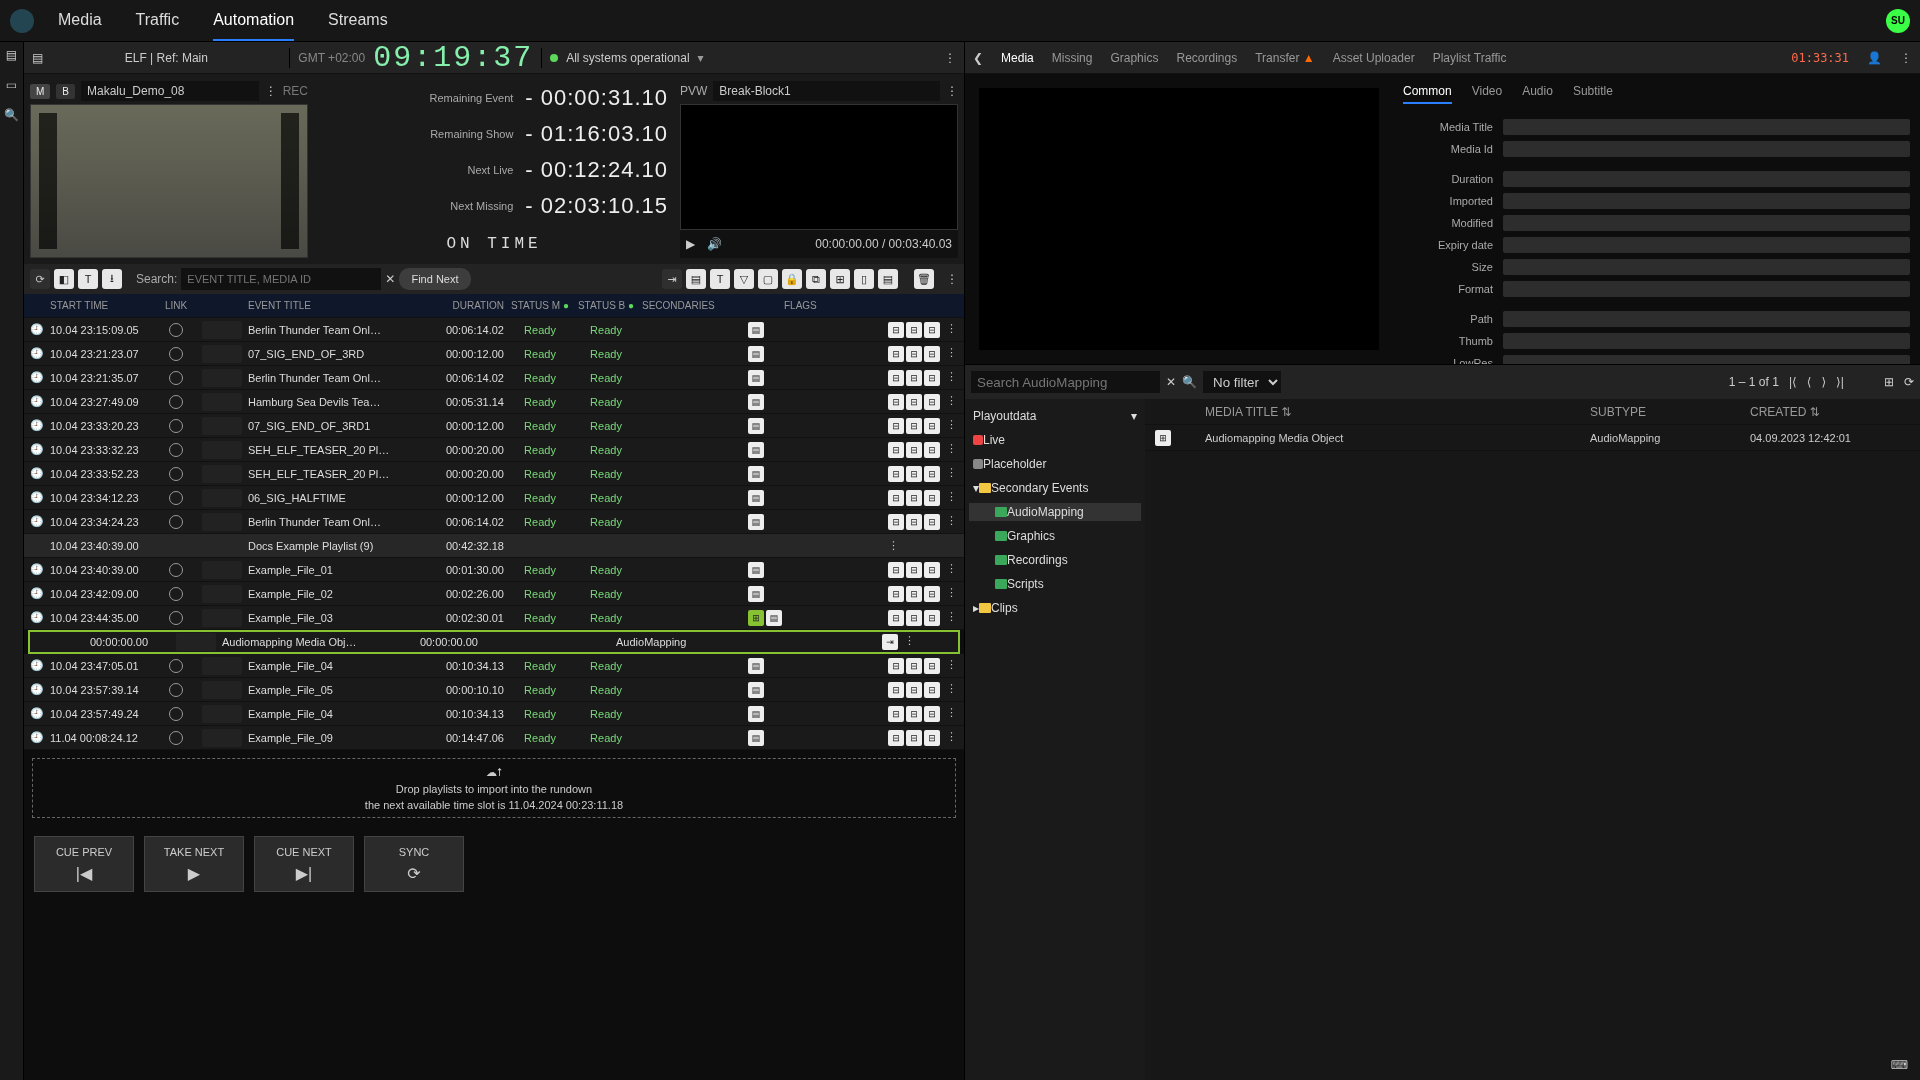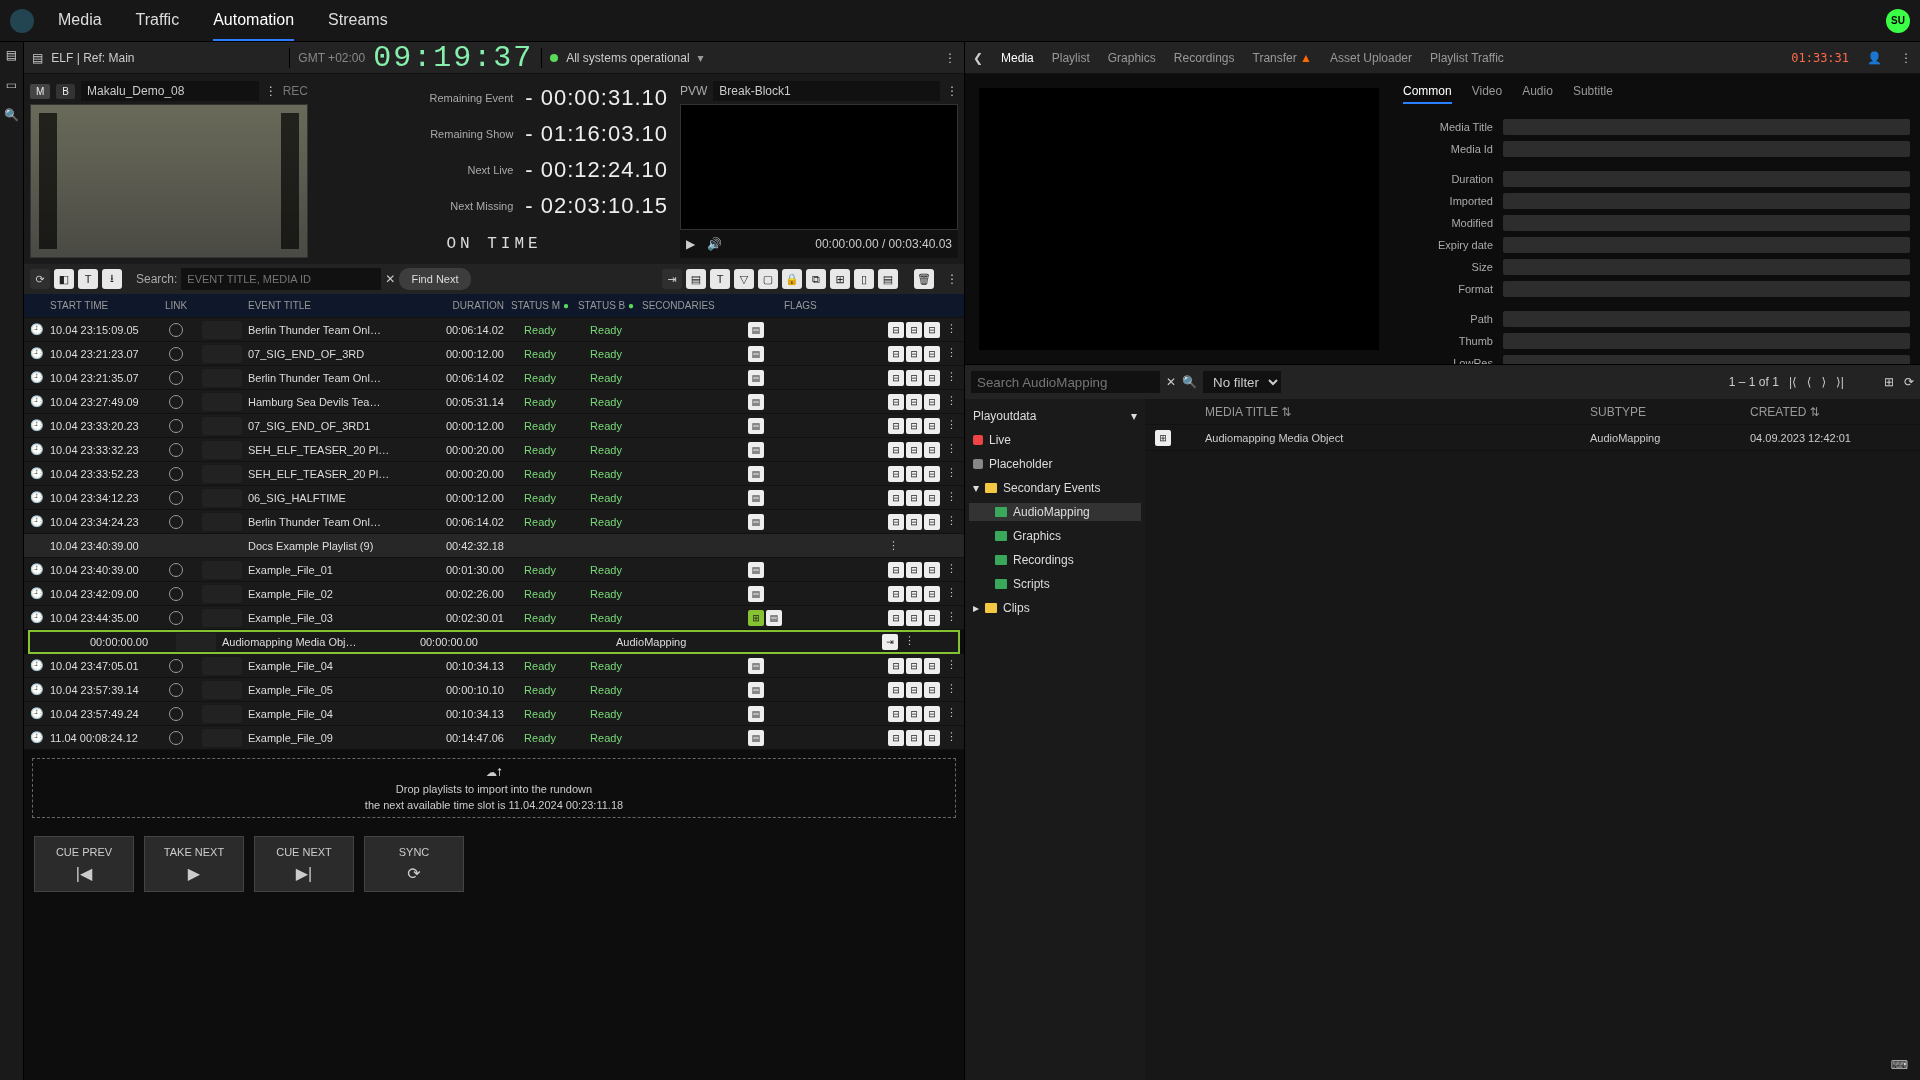--- a/index.html
+++ b/index.html
@@ -70,21 +70,21 @@
   .meta-tabs div{color:#999;font-size:12px;padding-bottom:4px;cursor:pointer}
   .meta-tabs .sel{color:#fff;border-bottom:2px solid #2a7fff}
   .mrow{display:flex;align-items:center;gap:10px;height:22px}
   .mrow .k{width:90px;color:#aaa;text-align:right;font-size:11px}
   .mrow .v{flex:1;height:16px;background:#2d2d2d;border-radius:2px}
   .browser{flex:1;display:flex;flex-direction:column;border-top:1px solid #000}
   .b-tools{display:flex;align-items:center;gap:6px;height:34px;background:#232323;padding:0 6px}
   .b-search{flex:0 0 150px;height:22px;background:#111;border:none;color:#ccc;padding:0 6px}
   .b-body{flex:1;display:flex}
   .tree{width:180px;background:#1a1a1a;padding:8px 4px;display:flex;flex-direction:column;gap:6px;font-size:12px}
-  .tnode{display:flex;align-items:center;gap:6px;padding:2px 4px;cursor:pointer;color:#ddd}
+  .tnode{display:flex;align-items:center;padding:2px 4px;cursor:pointer;color:#ddd}
   .tnode.sel{background:#333}
   .fold{width:12px;height:10px;background:#f2c744;border-radius:1px}
   .list{flex:1;background:#171717;display:flex;flex-direction:column}
   .lhead,.lrow{display:flex;align-items:center;height:26px;padding:0 10px;gap:20px;border-bottom:1px solid #111;font-size:11px}
   .lhead{color:#999;font-size:12px}
   .mv{cursor:pointer}
   .pager{margin-left:auto;color:#ccc;display:flex;gap:10px;align-items:center}
   select.nofilter{background:#111;border:none;color:#ccc;height:22px;padding:0 6px}
 </style>
 </head>
@@ -106,21 +106,21 @@
   <div class="left">
     <span class="mv">▤</span>
     <span class="mv">▭</span>
     <span class="mv">🔍</span>
   </div>
 
   <div class="center">
 
     <div class="hrow">
       <span class="mv">▤</span>
-      <span style="flex:0 0 230px;text-align:left">ELF | Ref: Main</span>
+      <span style="flex:0 0 230px;text-align:center">ELF | Ref: Main</span>
       <div class="hsep"></div>
       <span style="color:#888">GMT +02:00</span>
       <span class="big-clock">09:19:37</span>
       <div class="hsep"></div>
       <span class="dot"></span>
       <span>All systems operational</span>
       <span class="mv-icn">▾</span>
       <span style="margin-left:auto" class="mv">⋮</span>
     </div>
 
@@ -620,21 +620,21 @@
           <span>SYNC</span>
           <span style="font-size:16px">⟳</span>
         </div>
       </div>
   </div>
 
   <div class="right">
     <div class="r-top" id="rtabs">
       <span class="mv">❮</span>
     <div style="color: rgb(255, 255, 255);">Media</div>
-        <div>Playlist</div>
+        <div>Missing</div>
         <div>Graphics</div>
         <div>Recordings</div>
         <div class="warn">Transfer</div>
         <div>Asset Uploader</div>
         <div>Playlist Traffic</div>
         <span class="r-clock">01:33:31</span>
         <span>👤</span>
         <span class="mv">⋮</span>
       </div>
 

